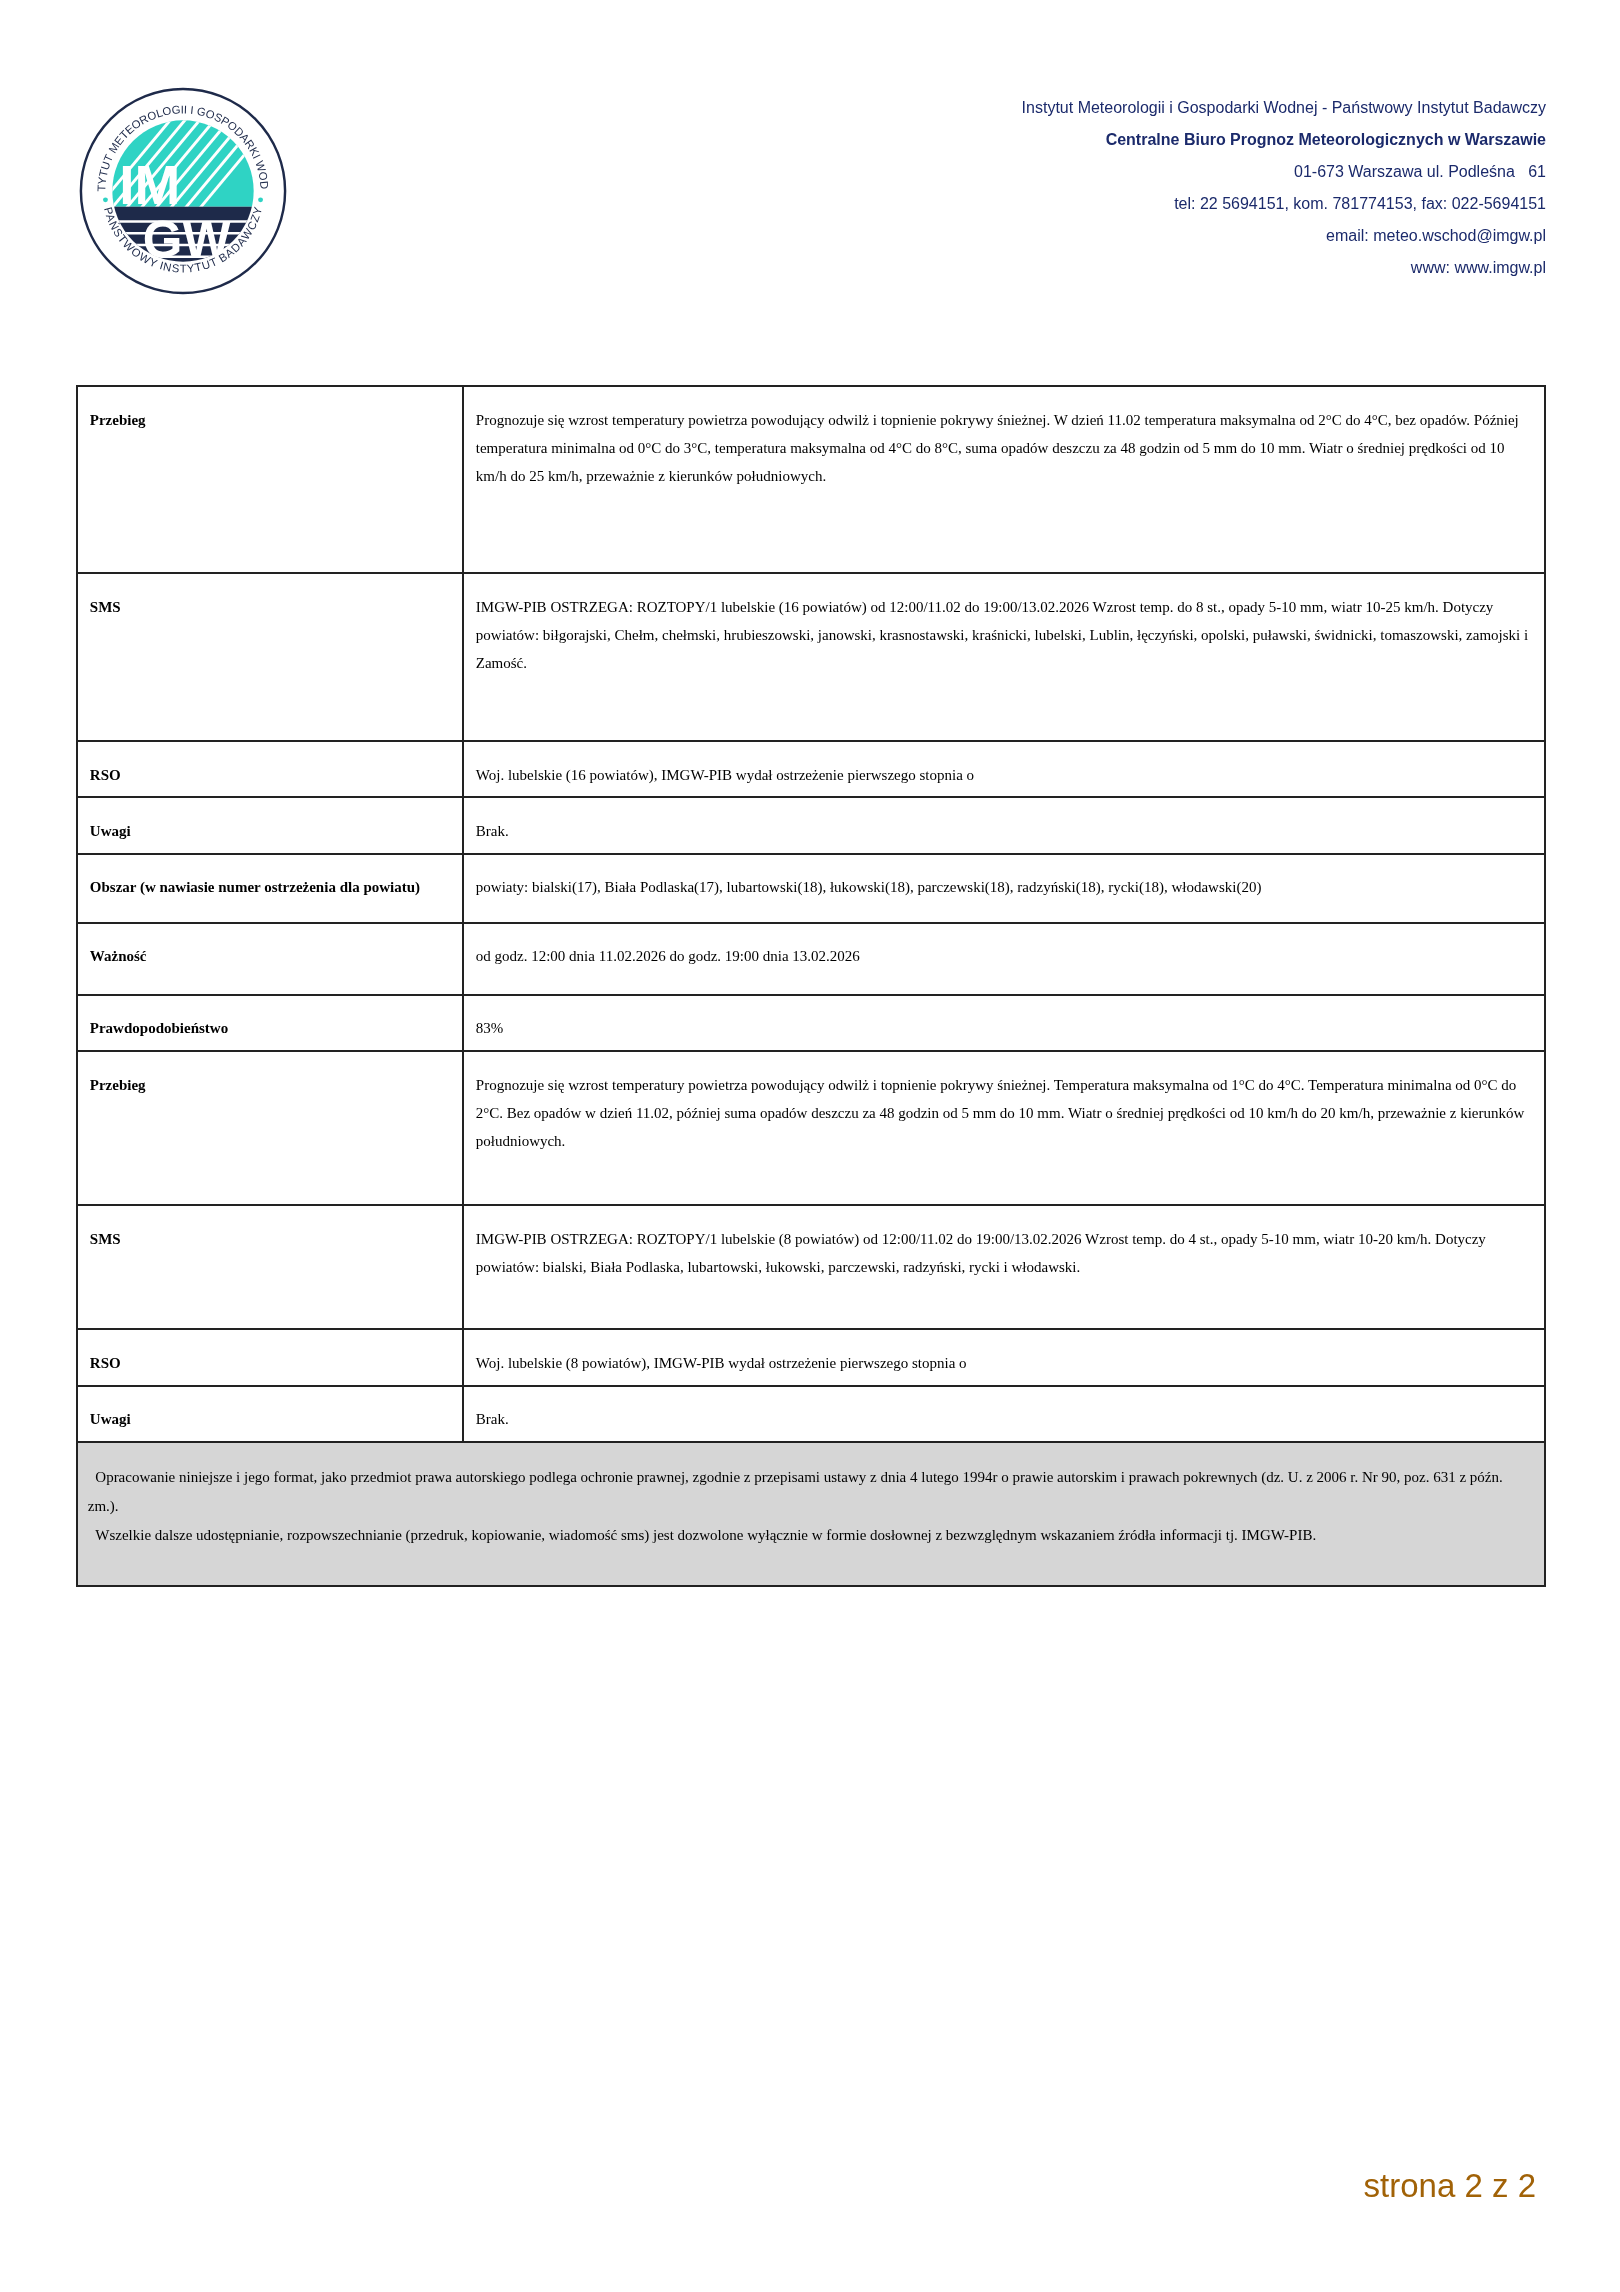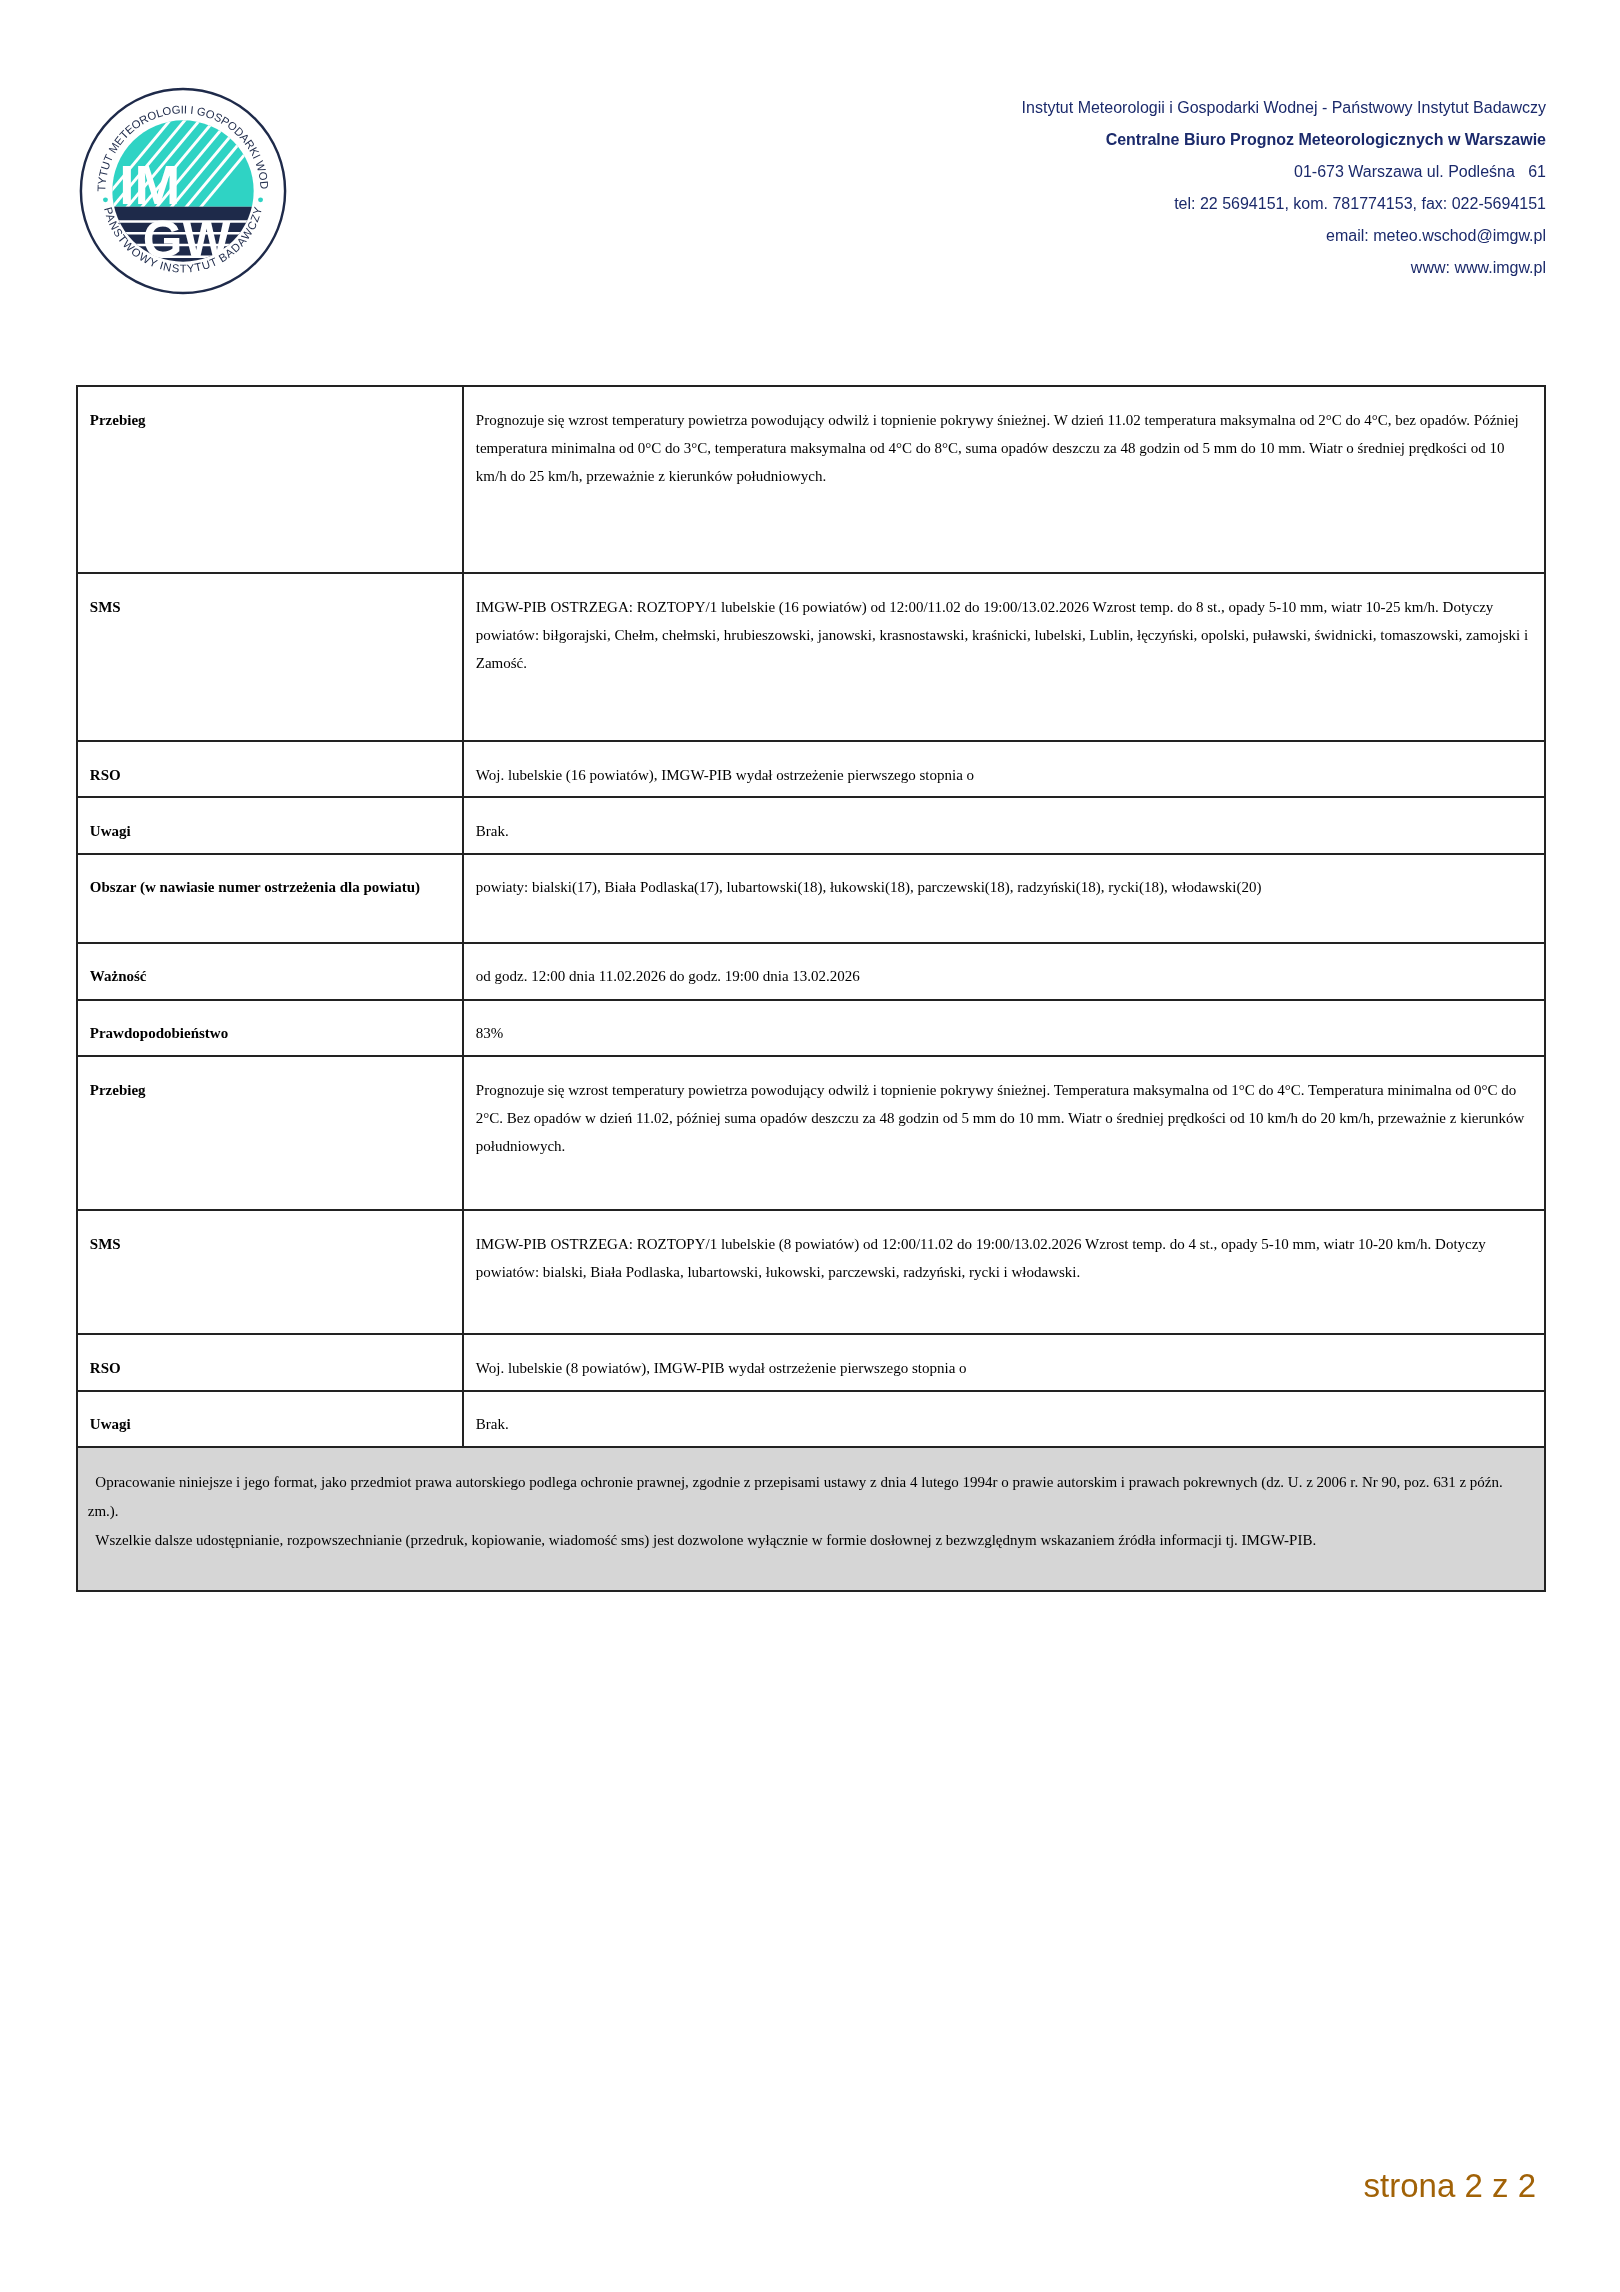--- a/index.html
+++ b/index.html
@@ -100,25 +100,25 @@
       <td>IMGW-PIB OSTRZEGA: ROZTOPY/1 lubelskie (16 powiatów) od 12:00/11.02 do 19:00/13.02.2026 Wzrost temp. do 8 st., opady 5-10 mm, wiatr 10-25 km/h. Dotyczy powiatów: biłgorajski, Chełm, chełmski, hrubieszowski, janowski, krasnostawski, kraśnicki,  lubelski, Lublin, łęczyński, opolski, puławski, świdnicki,  tomaszowski, zamojski i Zamość.</td>
     </tr>
     <tr style="height:55px">
       <td class="label">RSO</td>
       <td>Woj. lubelskie (16 powiatów), IMGW-PIB wydał ostrzeżenie pierwszego stopnia o</td>
     </tr>
     <tr style="height:56px">
       <td class="label">Uwagi</td>
       <td>Brak.</td>
     </tr>
-    <tr style="height:89px">
+    <tr style="height:69px">
       <td class="label">Obszar (w nawiasie numer ostrzeżenia dla powiatu)</td>
       <td>powiaty: bialski(17), Biała Podlaska(17), lubartowski(18), łukowski(18), parczewski(18), radzyński(18), rycki(18), włodawski(20)</td>
     </tr>
-    <tr style="height:57px">
+    <tr style="height:72px">
       <td class="label">Ważność</td>
       <td>od godz. 12:00 dnia 11.02.2026 do godz. 19:00 dnia 13.02.2026</td>
     </tr>
     <tr style="height:56px">
       <td class="label">Prawdopodobieństwo</td>
       <td>83%</td>
     </tr>
     <tr style="height:154px">
       <td class="label">Przebieg</td>
       <td>Prognozuje się wzrost temperatury powietrza powodujący odwilż i topnienie pokrywy śnieżnej. Temperatura maksymalna od 1°C do 4°C. Temperatura minimalna od 0°C do 2°C. Bez opadów w dzień 11.02, później  suma opadów deszczu za 48 godzin od 5 mm do 10 mm. Wiatr o średniej  prędkości  od 10 km/h do 20 km/h, przeważnie z kierunków południowych.</td>

